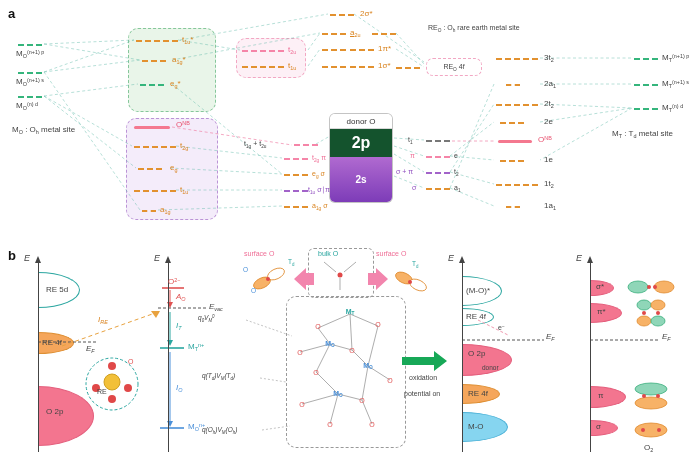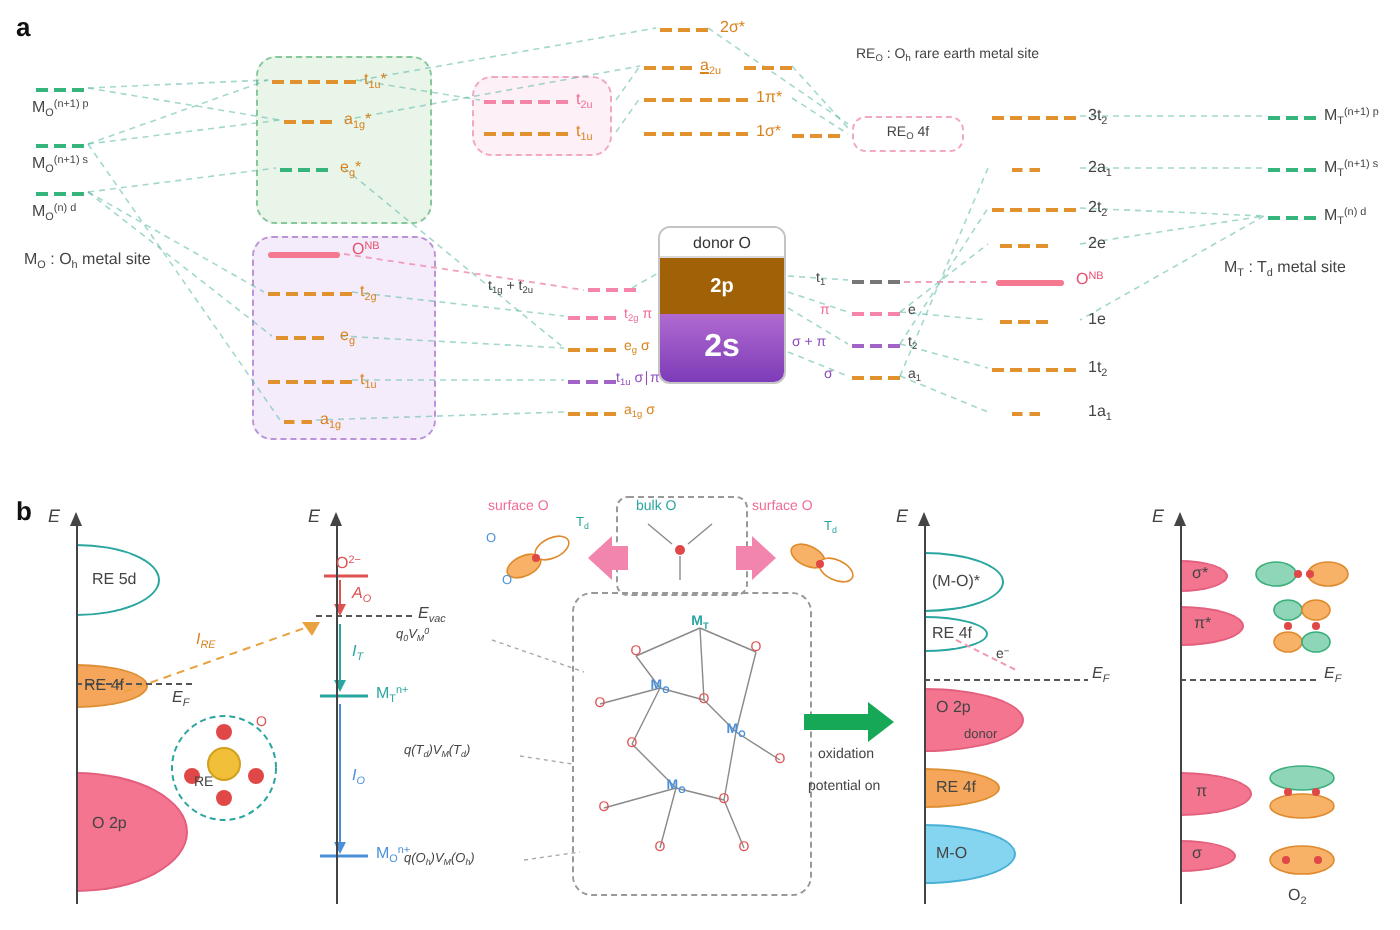--- a/index.html
+++ b/index.html
@@ -27,24 +27,24 @@
   .gbox{background:#e9f5e9;border:1px dashed #86c79b}
   .pbox{background:#f4ecfa;border:1px dashed #bb93d6}
   .tbox{background:#fdf0f6;border:1px dashed #f2a7c3}
   .reobox{background:#fff;border:1.2px dashed #f2a7c3;border-radius:7px;z-index:3}
   .reobox .ll{position:static;display:block;text-align:center;line-height:16px}
   
   .ligbox{position:absolute;left:330px;top:114px;width:62px;z-index:3;border-radius:5px;
           overflow:hidden;box-shadow:0 0 0 1px #c4c4c4}
   .lig-t{height:15px;background:#fff;display:flex;align-items:center;justify-content:center;
          font-size:8px;color:#333;border-bottom:1px solid #d8d8d8}
-  .lig-p{height:28px;background:#a16207;display:flex;align-items:center;justify-content:center;
-         color:#fff;font-weight:bold;font-size:10px}
-  .lig-s{height:34px;background:linear-gradient(#b06ad0,#7d3cb8);display:flex;align-items:center;
-         justify-content:center;color:#fff;font-weight:bold;font-size:16px}
+  .lig-p{height:28px;background:#14532d;display:flex;align-items:center;justify-content:center;
+         color:#fff;font-weight:bold;font-size:16px}
+  .lig-s{height:45px;background:linear-gradient(#b06ad0,#7d3cb8);display:flex;align-items:center;
+         justify-content:center;color:#fff;font-weight:bold;font-size:10px}
   
   .axis{position:absolute;z-index:2;width:1px;background:#444}
   .ax-head{position:absolute;left:-3px;top:-6px;width:0;height:0;
            border-left:3.5px solid transparent;border-right:3.5px solid transparent;
            border-bottom:7px solid #444}
   .band{position:absolute;z-index:1;border:1.4px solid #2aa6a0;border-left:none;
         border-radius:0 100% 100% 0 / 0 50% 50% 0;background:#fff}
   .bp{background:#f3758f;border-color:#e45f7d}
   .bor{background:#f5a65b;border-color:#de8f33}
   .bc{background:#86d5f0;border-color:#49b0d6}

